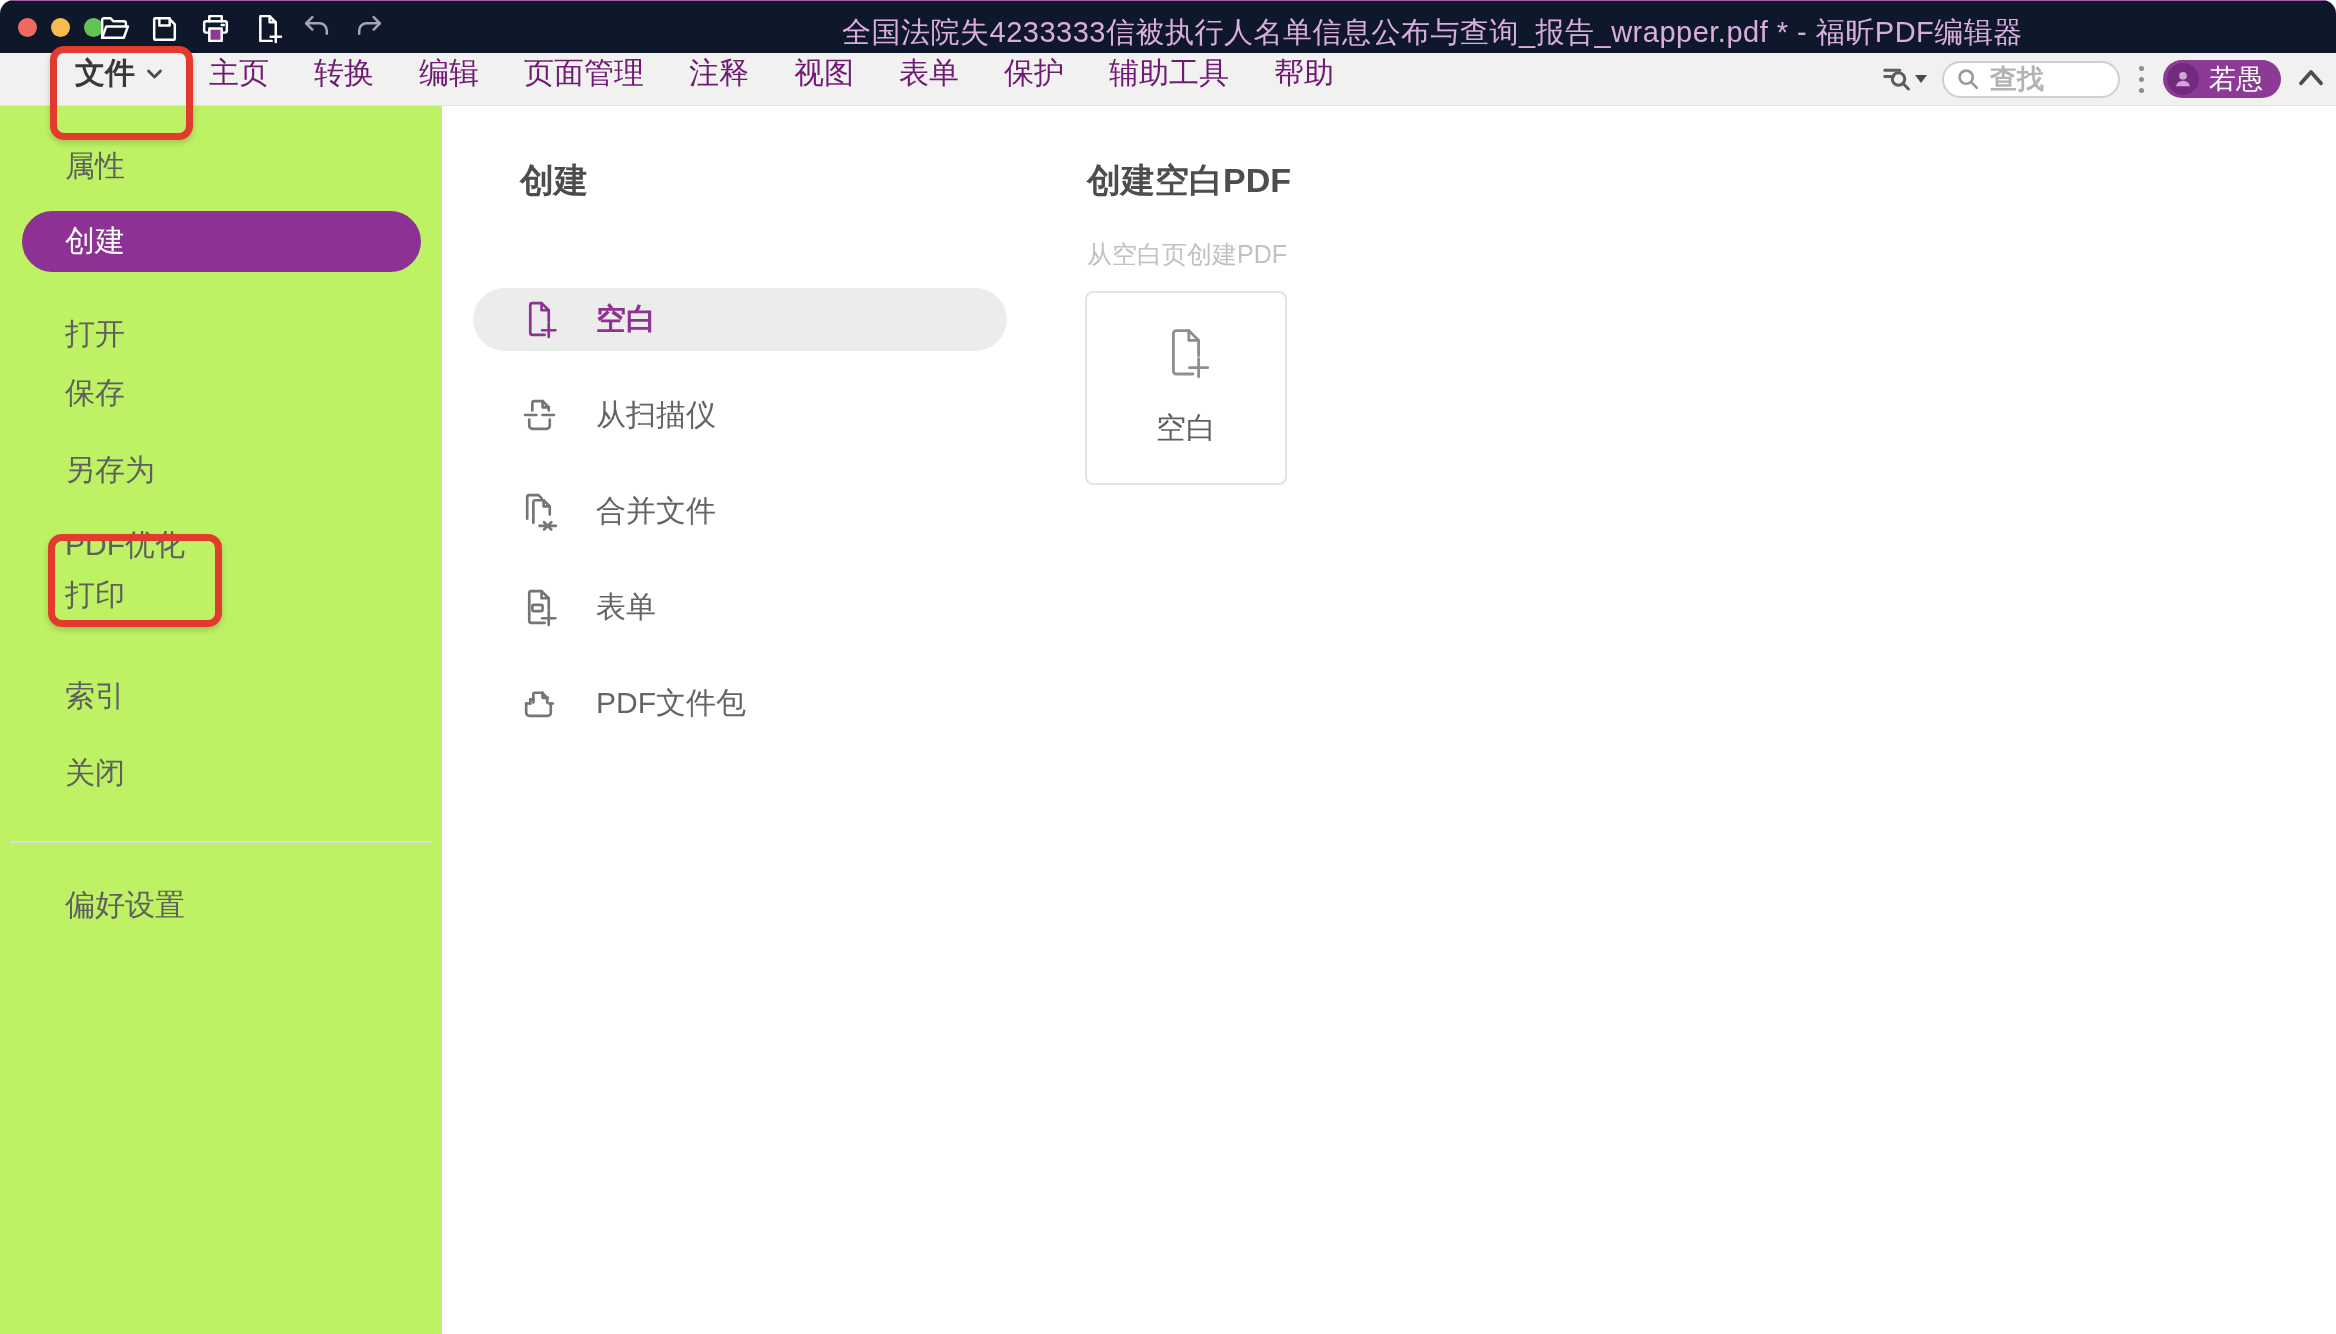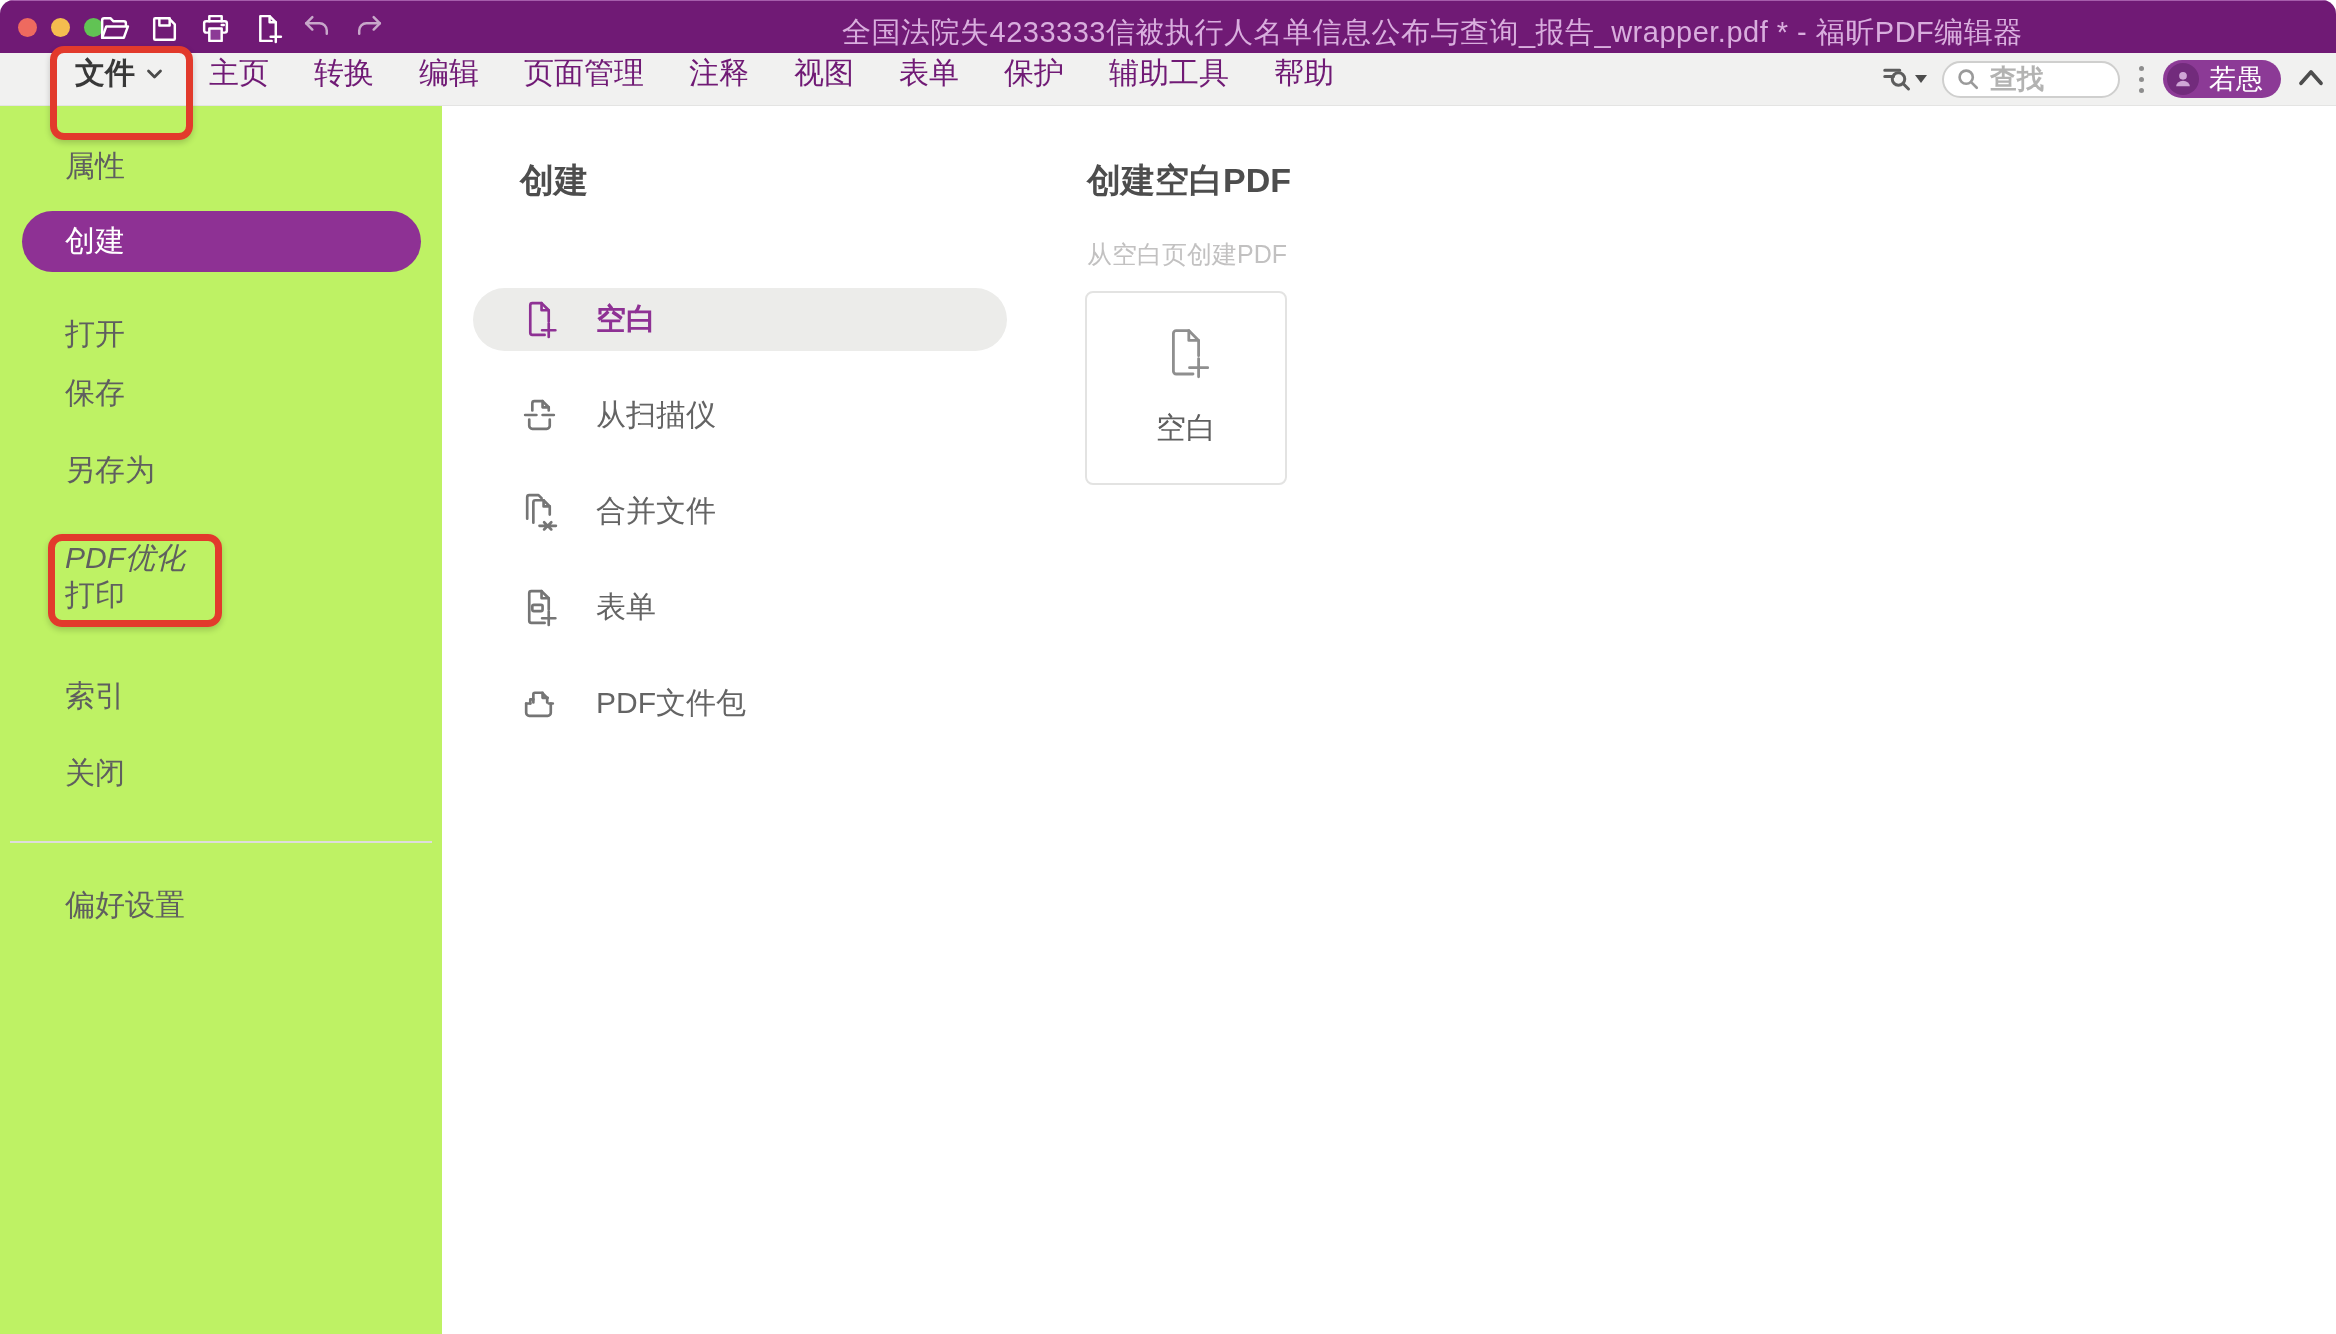--- a/index.html
+++ b/index.html
@@ -2,21 +2,21 @@
 <html><head>
 <meta charset="utf-8">
 <style>
   html,body{margin:0;padding:0;background:#ffffff;}
   .app{
     position:relative;width:2336px;height:1334px;overflow:hidden;
     font-family:"Liberation Sans","DejaVu Sans",sans-serif;
     border-radius:14px 14px 0 0;background:#ffffff;
   }
   
-  .titlebar{position:absolute;left:0;top:0;width:2336px;height:53px;background:#701a75;border-top:1px solid #a55dab;box-sizing:border-box;}
+  .titlebar{position:absolute;left:0;top:0;width:2336px;height:53px;background:#0f172a;border-top:1px solid #a55dab;box-sizing:border-box;}
   .traffic{position:absolute;left:18px;top:17px;display:flex;gap:14px;}
   .traffic span{width:19px;height:19px;border-radius:50%;display:block;}
   .tl-close{background:#ee6a5f;}
   .tl-min{background:#f5bd4f;}
   .tl-zoom{background:#61c354;}
   .tb-icons{position:absolute;left:95px;top:9px;display:flex;gap:15px;align-items:center;}
   .tb-icons .tbtn{width:36px;height:36px;display:flex;align-items:center;justify-content:center;}
   .tb-icons svg{stroke:#ffffff;fill:none;stroke-width:2.4;stroke-linecap:round;stroke-linejoin:round;}
   .tbtn.dim svg{opacity:.62;}
   .tb-title{position:absolute;left:842px;top:12px;font-size:29px;color:#d9aede;white-space:nowrap;letter-spacing:.5px;}
@@ -182,21 +182,21 @@
   </div>
 
   <div class="content">
 
     <div class="sidebar">
       <div class="side-item" style="top:30px;">属性</div>
       <div class="side-pill">创建</div>
       <div class="side-item" style="top:198px;">打开</div>
       <div class="side-item" style="top:257px;">保存</div>
       <div class="side-item" style="top:334px;">另存为</div>
-      <div class="side-item" style="top:422px;font-style:italic;">PDF优化</div>
+      <div class="side-item" style="top:409px;">PDF优化</div>
       <div class="side-item" style="top:459px;">打印</div>
       <div class="side-item" style="top:560px;">索引</div>
       <div class="side-item" style="top:637px;">关闭</div>
       <div class="side-div"></div>
       <div class="side-item" style="top:769px;">偏好设置</div>
     </div>
 
     <div class="createcol">
       <div class="col-heading" style="left:78px;top:52px;">创建</div>
 

